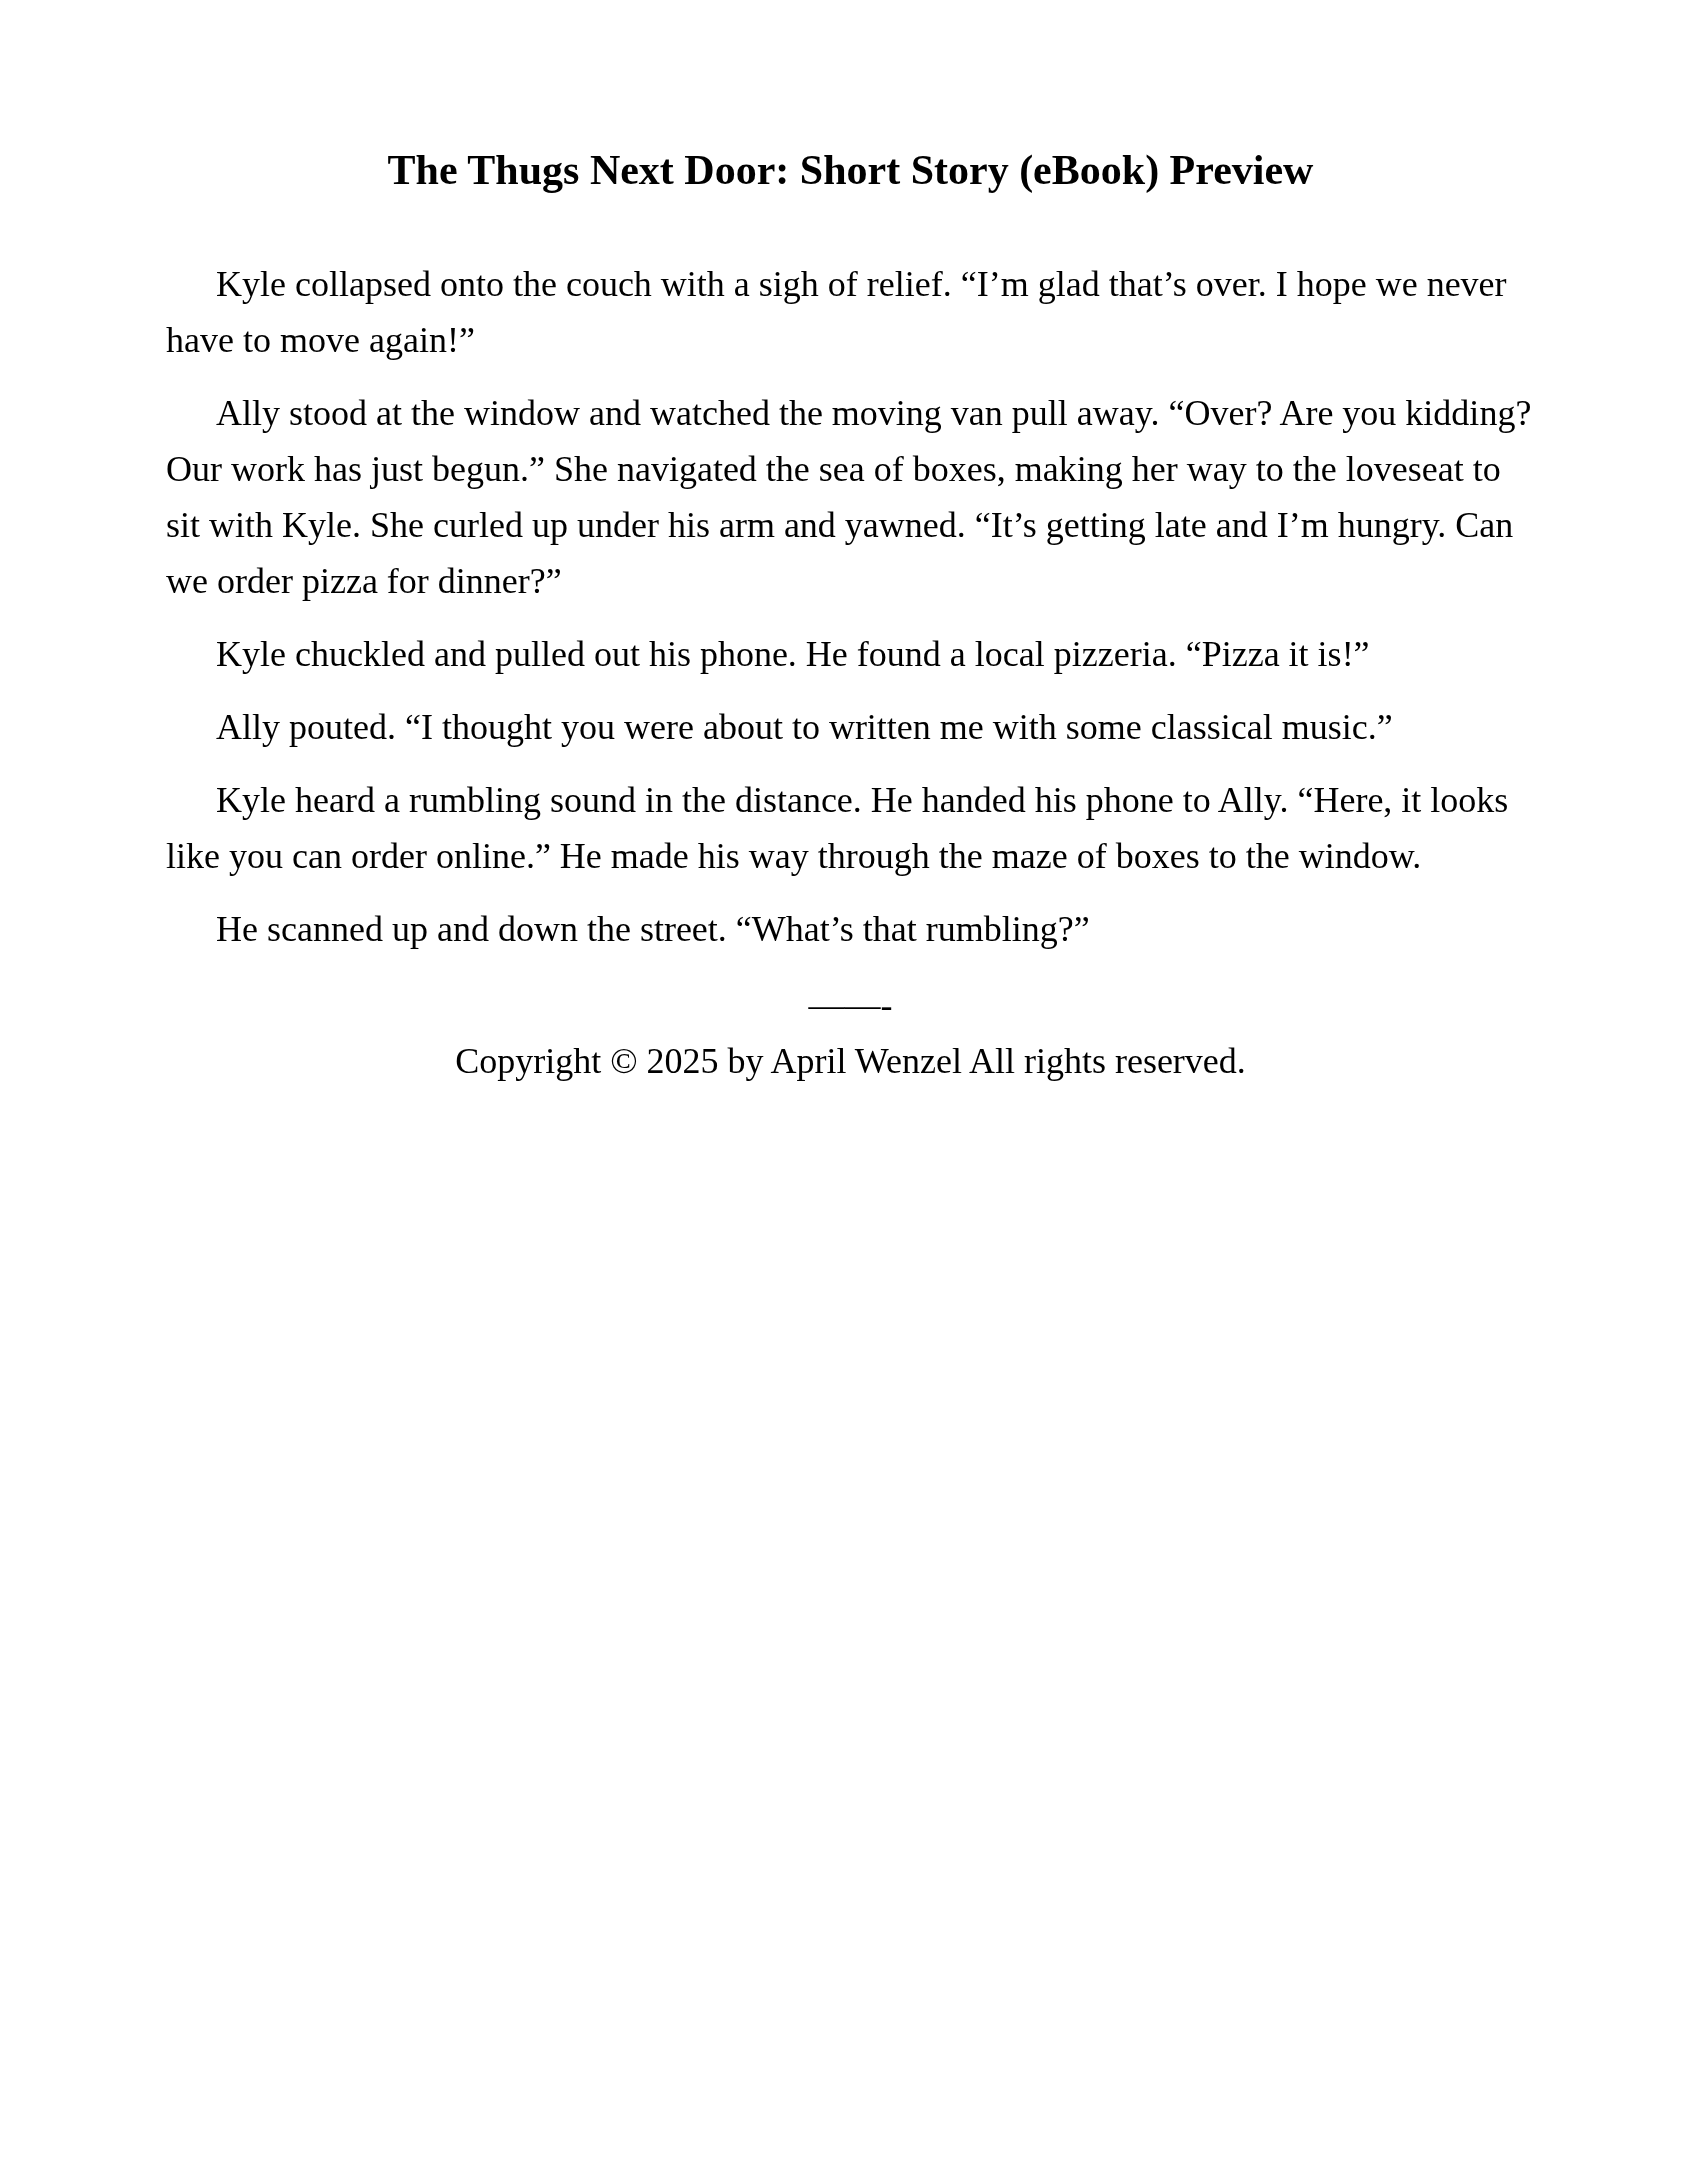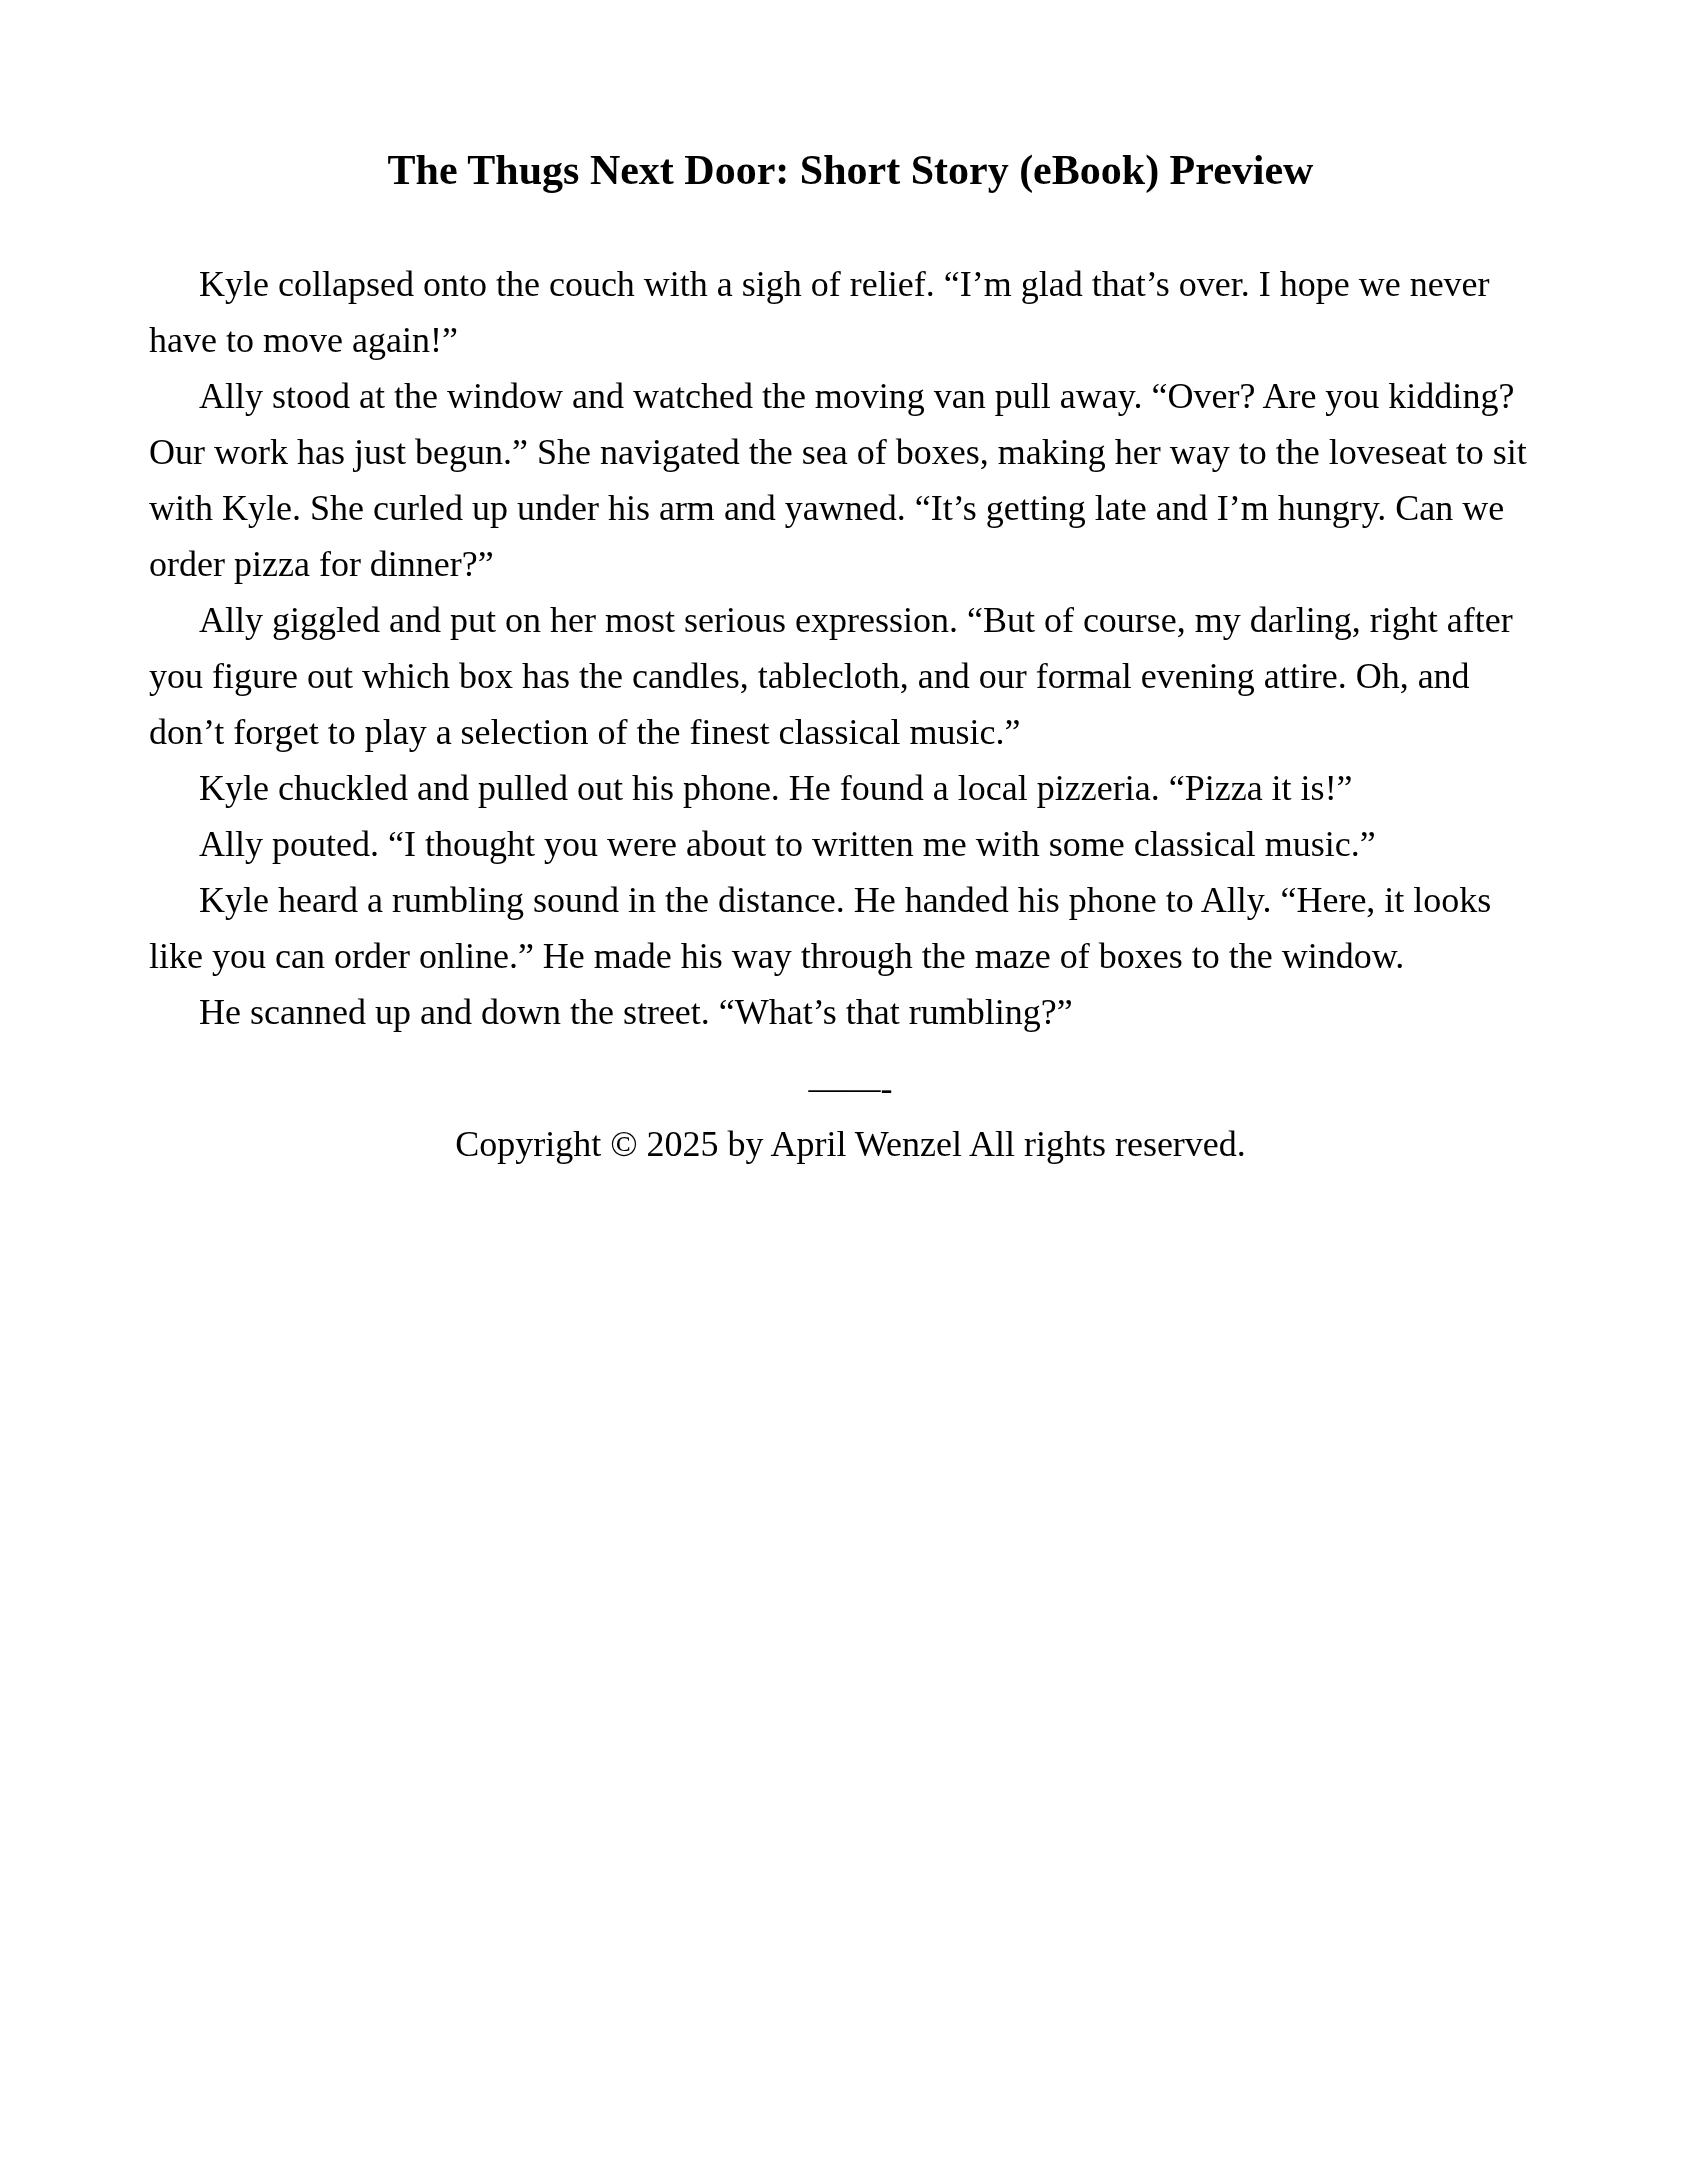--- a/index.html
+++ b/index.html
@@ -23,21 +23,21 @@
   }
   .title {
     margin: 0 0 56px 0;
     font-size: 42px;
     line-height: 60px;
     font-weight: 700;
     text-align: center;
     font-family: "Liberation Serif", serif;
   }
   .body-text p {
-    margin: 0;
+    margin: 17px;
     font-size: 36px;
     line-height: 56px;
     text-indent: 50px;
     text-align: left;
   }
   .separator {
     margin-top: 20px;
     font-size: 36px;
     line-height: 56px;
     text-align: center;
@@ -53,21 +53,20 @@
 </head>
 <body>
 
 <div class="page">
   <div class="content">
     <h1 class="title">The Thugs Next Door: Short Story (eBook) Preview</h1>
 
     <div class="body-text">
         <p>Kyle collapsed onto the couch with a sigh of relief. “I’m glad that’s over. I hope we never have to move again!”</p>
         <p>Ally stood at the window and watched the moving van pull away. “Over? Are you kidding? Our work has just begun.” She navigated the sea of boxes, making her way to the loveseat to sit with Kyle. She curled up under his arm and yawned. “It’s getting late and I’m hungry. Can we order pizza for dinner?”</p>
-        <p>Ally giggled and put on her most serious expression. “But of course, my darling, right after you figure out which box has the candles, tablecloth, and our formal evening attire. Oh, and don’t forget to play a selection of the finest classical music.”</p>
         <p>Kyle chuckled and pulled out his phone. He found a local pizzeria. “Pizza it is!”</p>
         <p>Ally pouted. “I thought you were about to written me with some classical music.”</p>
         <p>Kyle heard a rumbling sound in the distance. He handed his phone to Ally. “Here, it looks like you can order online.” He made his way through the maze of boxes to the window.</p>
         <p>He scanned up and down the street. “What’s that rumbling?”</p>
       </div>
 
     <div class="separator">——-</div>
 
     <div class="copyright">
       <p class="c-line">Copyright © 2025 by April Wenzel All rights reserved.</p>

